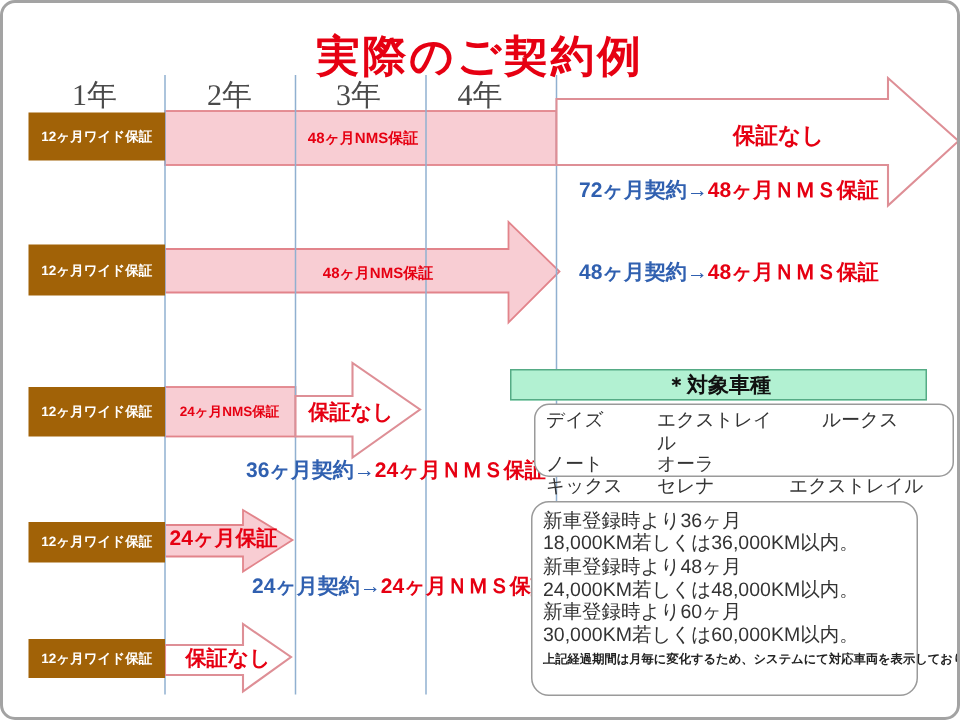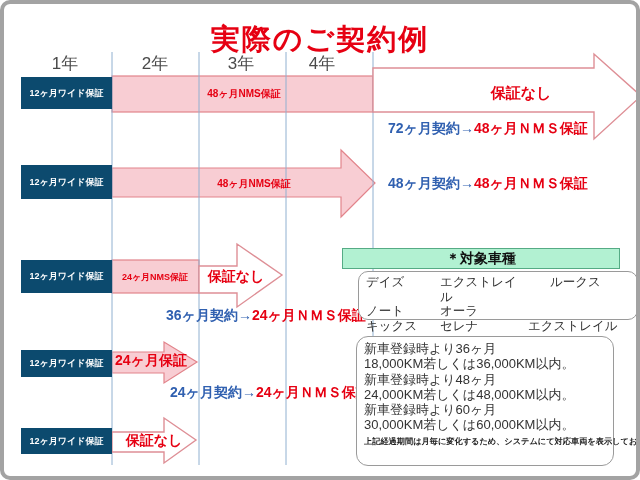--- a/index.html
+++ b/index.html
@@ -1,21 +1,21 @@
 <!DOCTYPE html>
 <html><head>
 <meta charset="utf-8">
 <style>
   html,body{margin:0;padding:0;background:#fff;}
   body{font-family:"Liberation Sans","DejaVu Sans",sans-serif;}
-  .stage{position:relative;width:640px;height:480px;background:#fff;border:4px solid #a3a3a3;border-radius:10px;overflow:hidden;box-sizing:border-box;}
+  .stage{position:relative;width:640px;height:480px;background:#fff;border:2px solid #a3a3a3;border-radius:10px;overflow:hidden;box-sizing:border-box;}
   .abs{position:absolute;}
   .title{left:0;right:0;top:16px;text-align:center;font-size:29px;font-weight:bold;color:#e60012;letter-spacing:2px;}
-  .year{top:48px;font-size:17px;color:#4a4a4a;transform:translateX(-50%);white-space:nowrap;}
-  .darkbox{left:17px;width:91px;background:#0c4a6e;color:#fff;font-size:9px;font-weight:bold;display:flex;align-items:center;justify-content:center;white-space:nowrap;}
+  .year{top:48px;font-size:20px;color:#4a4a4a;transform:translateX(-50%);white-space:nowrap;font-family:Liberation Serif, serif;}
+  .darkbox{left:17px;width:91px;background:#a16207;color:#fff;font-size:9px;font-weight:bold;display:flex;align-items:center;justify-content:center;white-space:nowrap;}
   .bartext{transform:translate(-50%,-50%);white-space:nowrap;font-weight:bold;color:#e60012;}
   .annot{white-space:nowrap;font-size:14px;font-weight:bold;}
   .annot .blue{color:#3060b0;}
   .annot .red{color:#e60012;}
   .nowarr{transform:translate(-50%,-50%);font-weight:bold;color:#e60012;white-space:nowrap;}
   .greenhdr{left:338px;top:244px;width:278px;height:21px;background:#b2f1d2;border:1px solid #55ab85;box-sizing:border-box;display:flex;align-items:center;justify-content:center;font-size:14px;font-weight:bold;color:#111;}
   .carbox{left:354px;top:267px;width:280px;height:49px;background:#fff;border:1px solid #9a9a9a;border-radius:10px;box-sizing:border-box;padding:3px 7px;font-size:12.5px;color:#333;}
   .carrow{display:flex;line-height:14.5px;}
   .carrow .c1{width:74px;}
   .carrow .c2{width:88px;}

